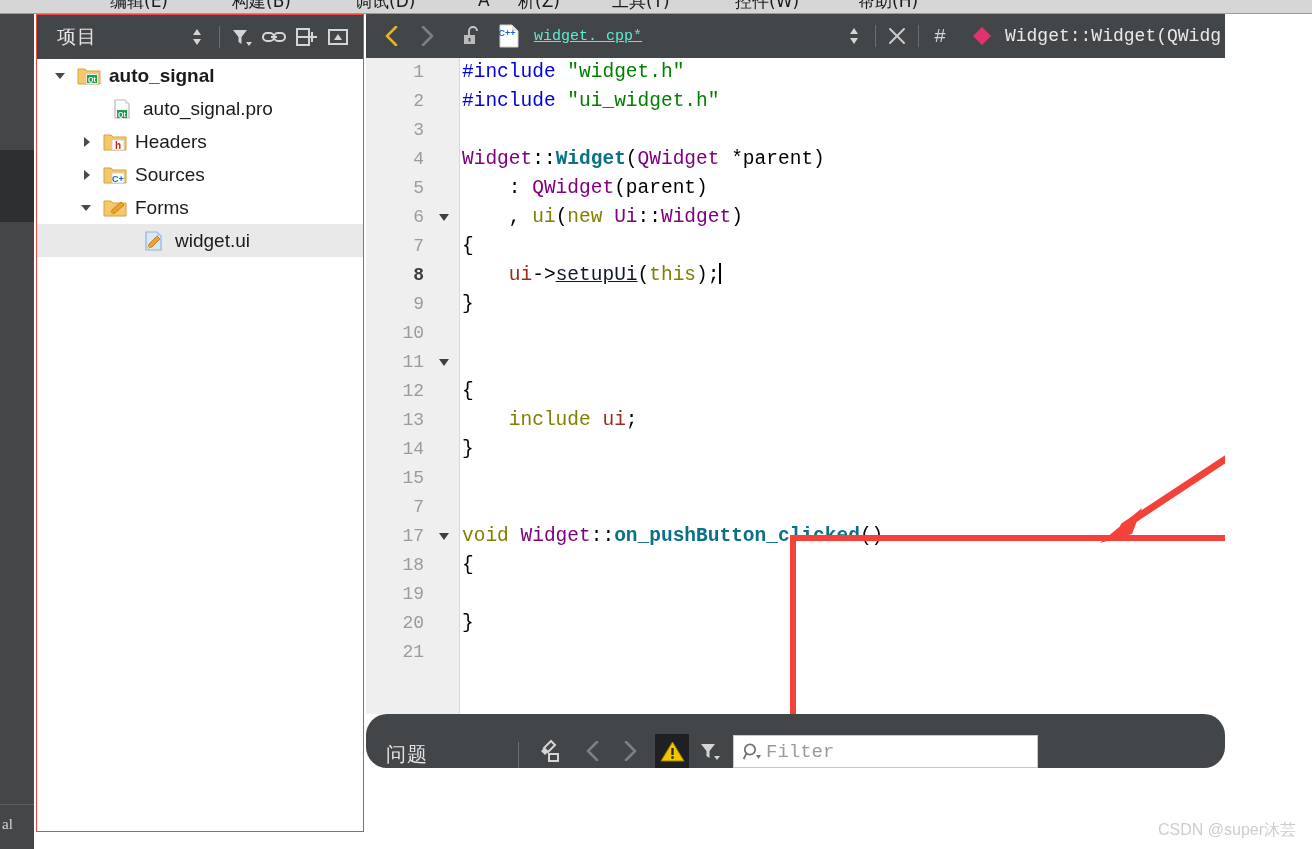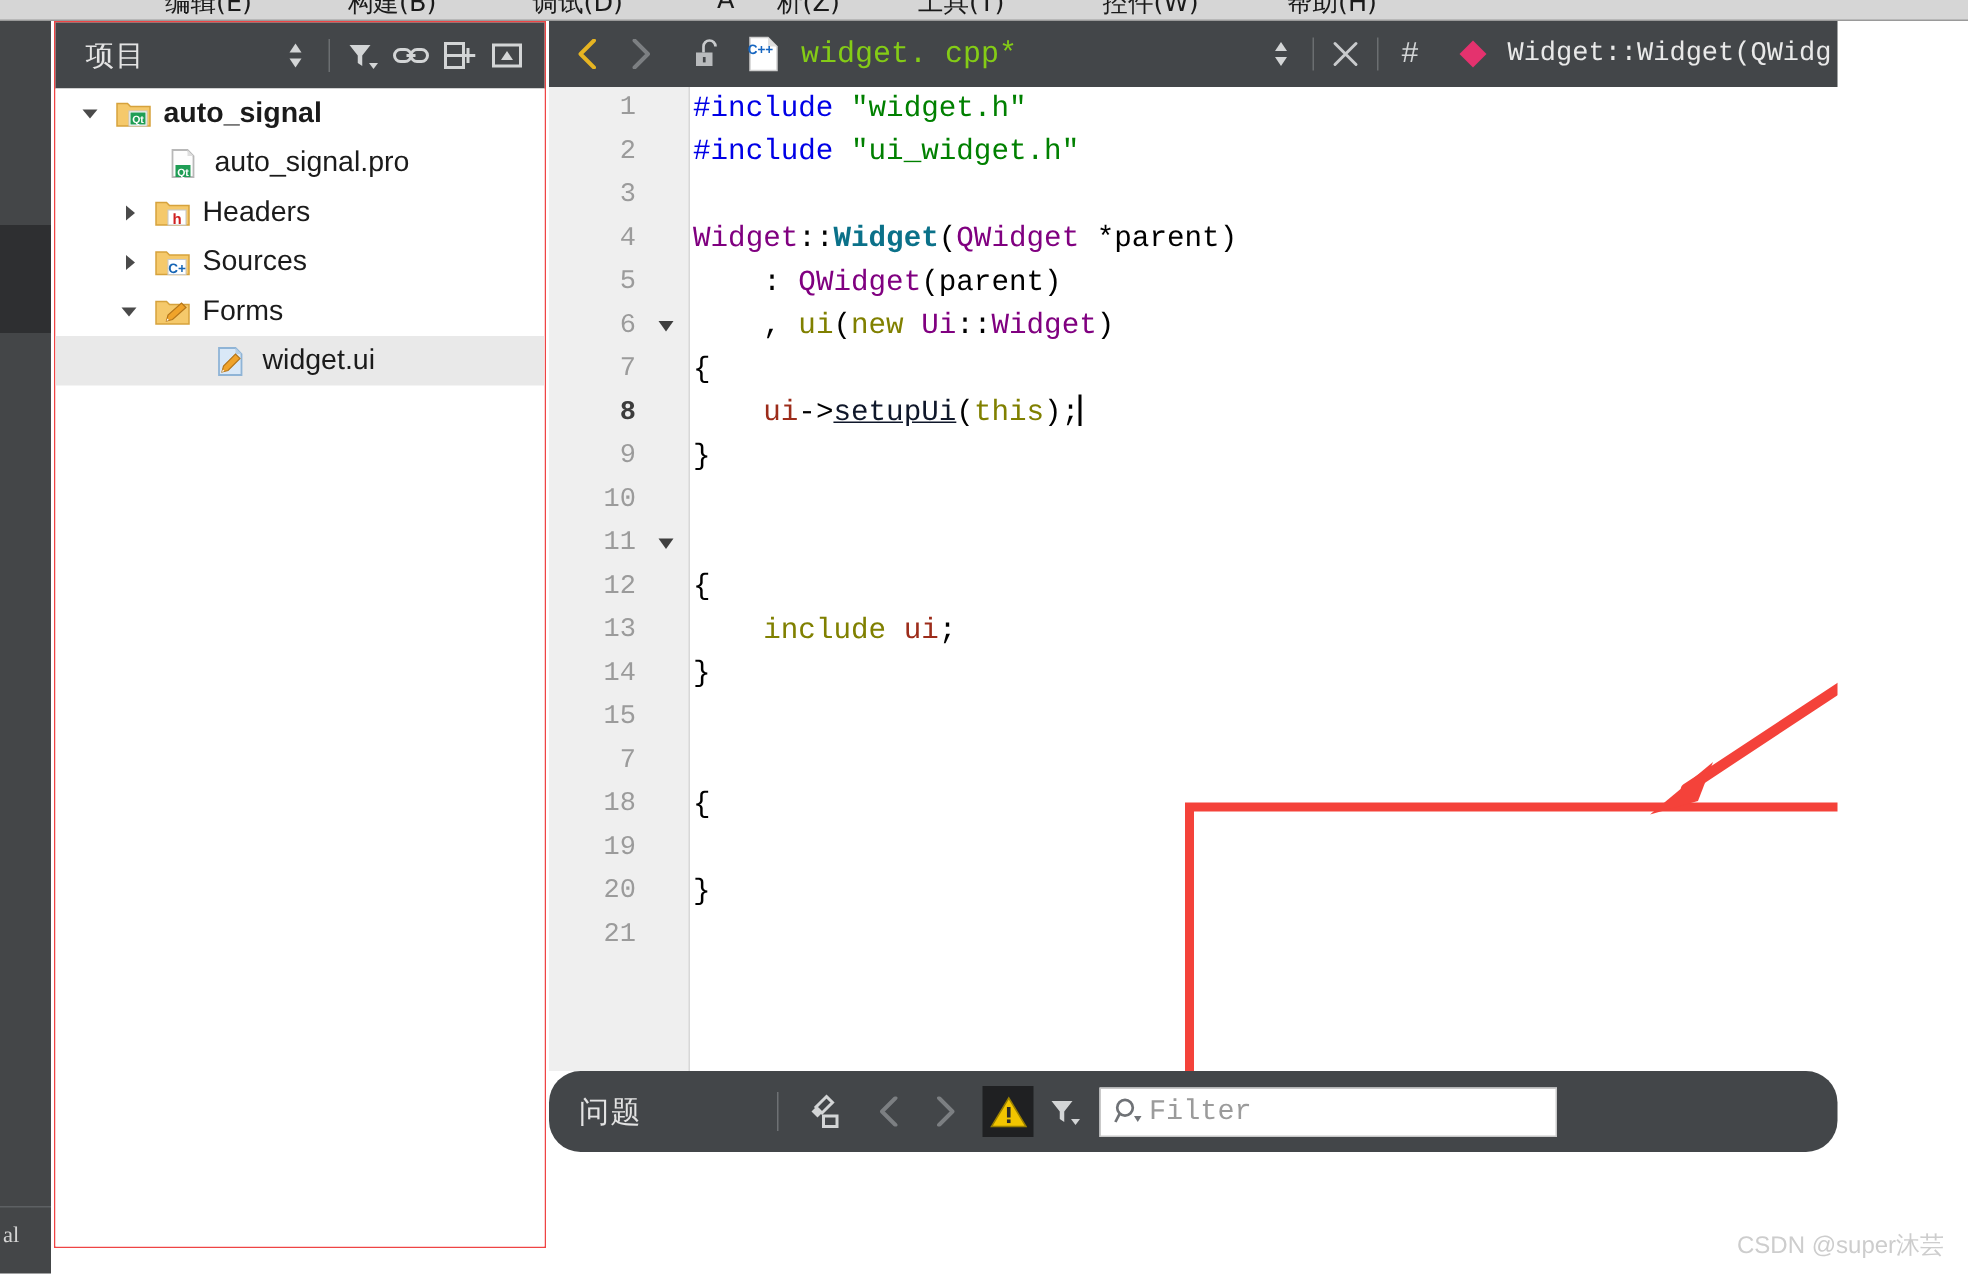--- a/index.html
+++ b/index.html
@@ -79,22 +79,22 @@
   #editor-wrap{
     position:absolute;left:366px;top:14px;width:859px;height:700px;background:#ffffff;
   }
   #editor-tabbar{
     position:absolute;left:0;top:0;width:859px;height:44px;background:#434649;
     display:flex;align-items:center;overflow:hidden;
   }
   .tabbar-nav{width:30px;height:32px;display:flex;align-items:center;justify-content:center;}
   .tabbar-vdiv{width:1px;height:22px;background:#6b6e71;margin:0 6px;}
   .tab-filename{
-    font-size:20px;color:#84cc16;
-    font-family:"Liberation Mono","DejaVu Sans Mono",monospace;white-space:nowrap;
+    font-size:15px;color:#5eead4;
+    font-family:"Liberation Mono","DejaVu Sans Mono",monospace;white-space:nowrap;text-decoration:underline;
   }
   .symbol-name{
     font-size:18px;color:#e9e9e9;
     font-family:"Liberation Mono","DejaVu Sans Mono",monospace;white-space:nowrap;
   }
   #editor-body{
     position:absolute;left:0;top:44px;width:859px;height:656px;background:#ffffff;
     overflow:hidden;
   }
   #gutter{
@@ -134,21 +134,21 @@
   
   #red-rect{
     position:absolute;left:424px;top:477px;width:625px;height:194px;
     border:6px solid #f4423a;box-sizing:border-box;pointer-events:none;
   }
   #red-arrow{position:absolute;left:720px;top:300px;width:290px;height:190px;pointer-events:none;}
 
   
   #issues-bar{
     position:absolute;left:366px;top:714px;width:859px;height:54px;
-    background:#434649;display:flex;align-items:center;border-radius:21px;
+    background:#434649;display:flex;align-items:flex-end;border-radius:21px;
   }
   #issues-bar .ib-title{
     margin-left:20px;font-size:20px;color:#e3e3e3;font-family:"DejaVu Sans",sans-serif;
     letter-spacing:1px;
   }
   .ib-vdiv{width:1px;height:26px;background:#6e7174;margin:0 14px;}
   .ib-btn{
     width:34px;height:34px;display:flex;align-items:center;justify-content:center;
   }
   .ib-btn.active{background:#1f2022;}
@@ -406,20 +406,23 @@
         <div class="code-line"><span class="ln">9</span><span class="code-text"><span class="t-plain">}</span></span></div>
         <div class="code-line"><span class="ln">10</span><span class="code-text"></span></div>
         <div class="code-line"><span class="ln">11</span><span class="fold"><svg width="12" height="9" viewBox="0 0 12 9">
               <path d="M1 1 L11 1 L6 8 Z" fill="#3f3f3f"></path>
             </svg></span></div>
         <div class="code-line"><span class="ln">12</span><span class="code-text"><span class="t-plain">{</span></span></div>
         <div class="code-line"><span class="ln">13</span><span class="code-text"><span class="t-plain">    </span><span class="t-kw">include</span><span class="t-plain"> </span><span class="t-local">ui</span><span class="t-plain">;</span></span></div>
         <div class="code-line"><span class="ln">14</span><span class="code-text"><span class="t-plain">}</span></span></div>
         <div class="code-line"><span class="ln">15</span><span class="code-text"></span></div>
         <div class="code-line"><span class="ln">7</span><span class="code-text"></span></div>
+        <div class="code-line"><span class="ln">17</span><span class="fold"><svg width="12" height="9" viewBox="0 0 12 9">
+              <path d="M1 1 L11 1 L6 8 Z" fill="#3f3f3f"></path>
+            </svg></span><span class="code-text"><span class="t-void">void</span><span class="t-plain"> </span><span class="t-type">Widget</span><span class="t-plain">::</span><span class="t-func">on_pushButton_clicked</span><span class="t-plain">()</span></span></div>
         <div class="code-line"><span class="ln">18</span><span class="code-text"><span class="t-plain">{</span></span></div>
         <div class="code-line"><span class="ln">19</span><span class="code-text"></span></div>
         <div class="code-line"><span class="ln">20</span><span class="code-text"><span class="t-plain">}</span></span></div>
         <div class="code-line"><span class="ln">21</span><span class="code-text"></span></div>
       </div>
 
     <div id="red-rect"></div>
 
     <svg id="red-arrow" viewBox="0 0 290 190">
       <line x1="285" y1="5" x2="38" y2="168" stroke="#f4423a" stroke-width="7" stroke-linecap="round"></line>

